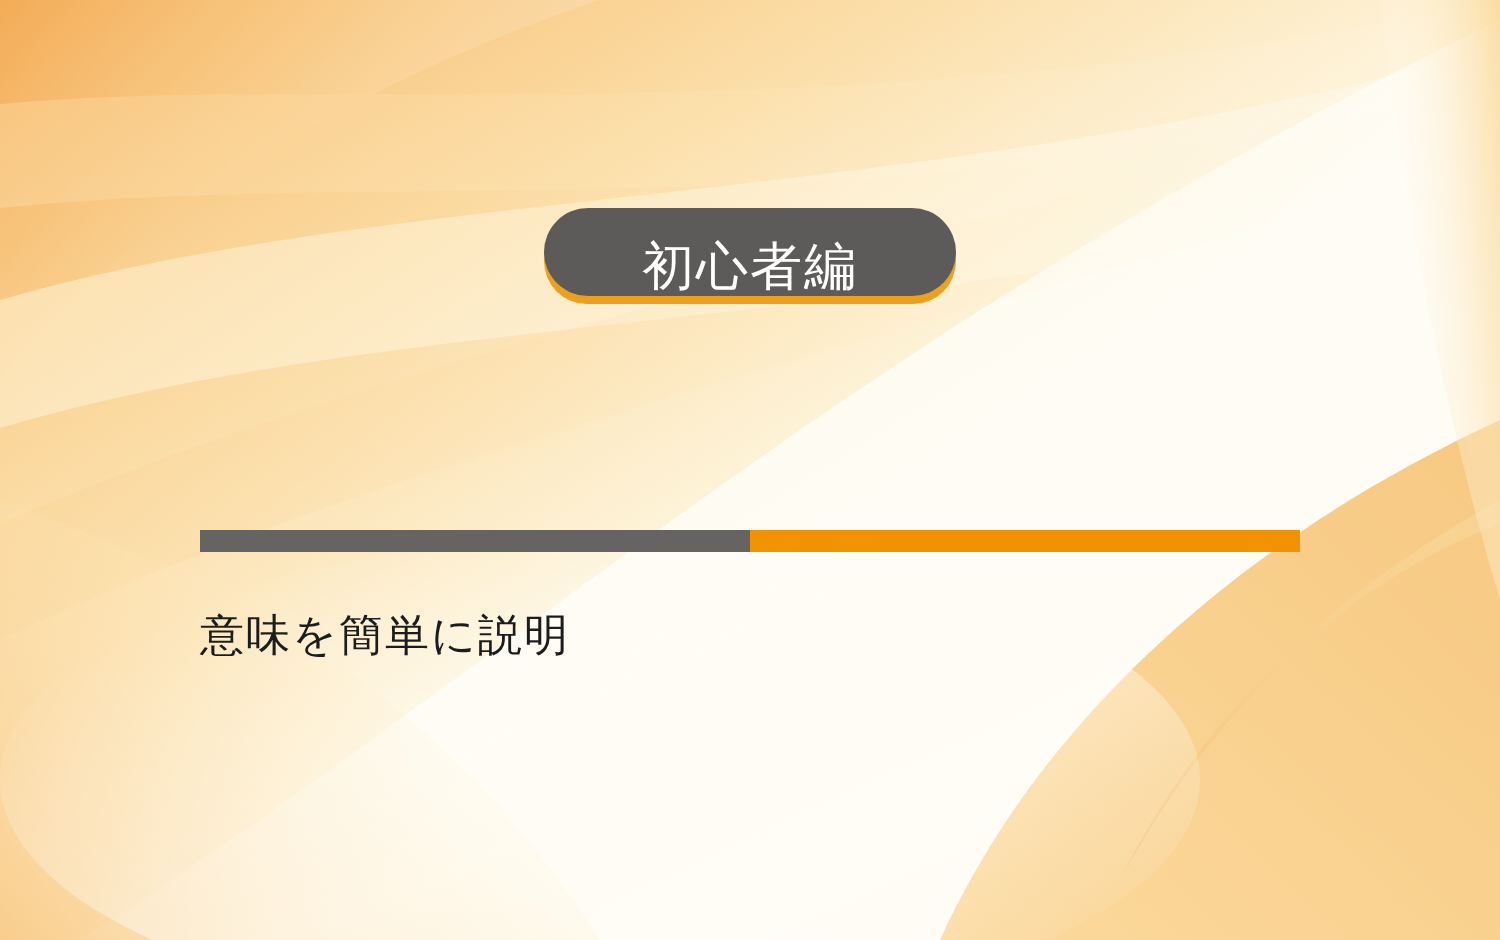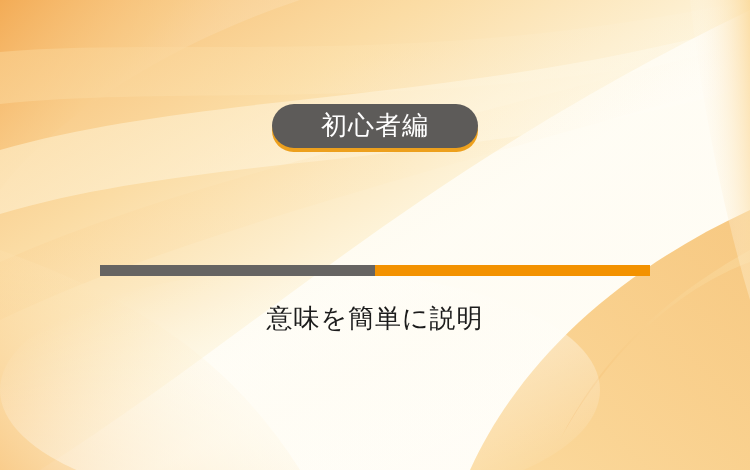--- a/index.html
+++ b/index.html
@@ -46,21 +46,21 @@
   }
   .badge {
     position: absolute;
     left: 0;
     top: 0;
     width: 206px;
     height: 44px;
     border-radius: 22px;
     background: #5d5b59;
     display: flex;
-    align-items: center;
+    align-items: flex-end;
     justify-content: center;
   }
   .badge-label {
     color: #ffffff;
     font-size: 26px;
     line-height: 1;
     letter-spacing: 1px;
     font-weight: 400;
     white-space: nowrap;
     padding-bottom: 2px;
@@ -99,22 +99,22 @@
     height: 100%;
     background: #f39200;
   }
 
   
   .subtitle {
     position: absolute;
     left: 100px;
     top: 296px;
     width: 550px;
-    text-align: center;
-    font-size: 26px;
+    text-align: left;
+    font-size: 22px;
     line-height: 44px;
     color: #1c1c1c;
     font-weight: 400;
     letter-spacing: 1px;
     white-space: nowrap;
   }
 </style>
 </head>
 <body>
 

